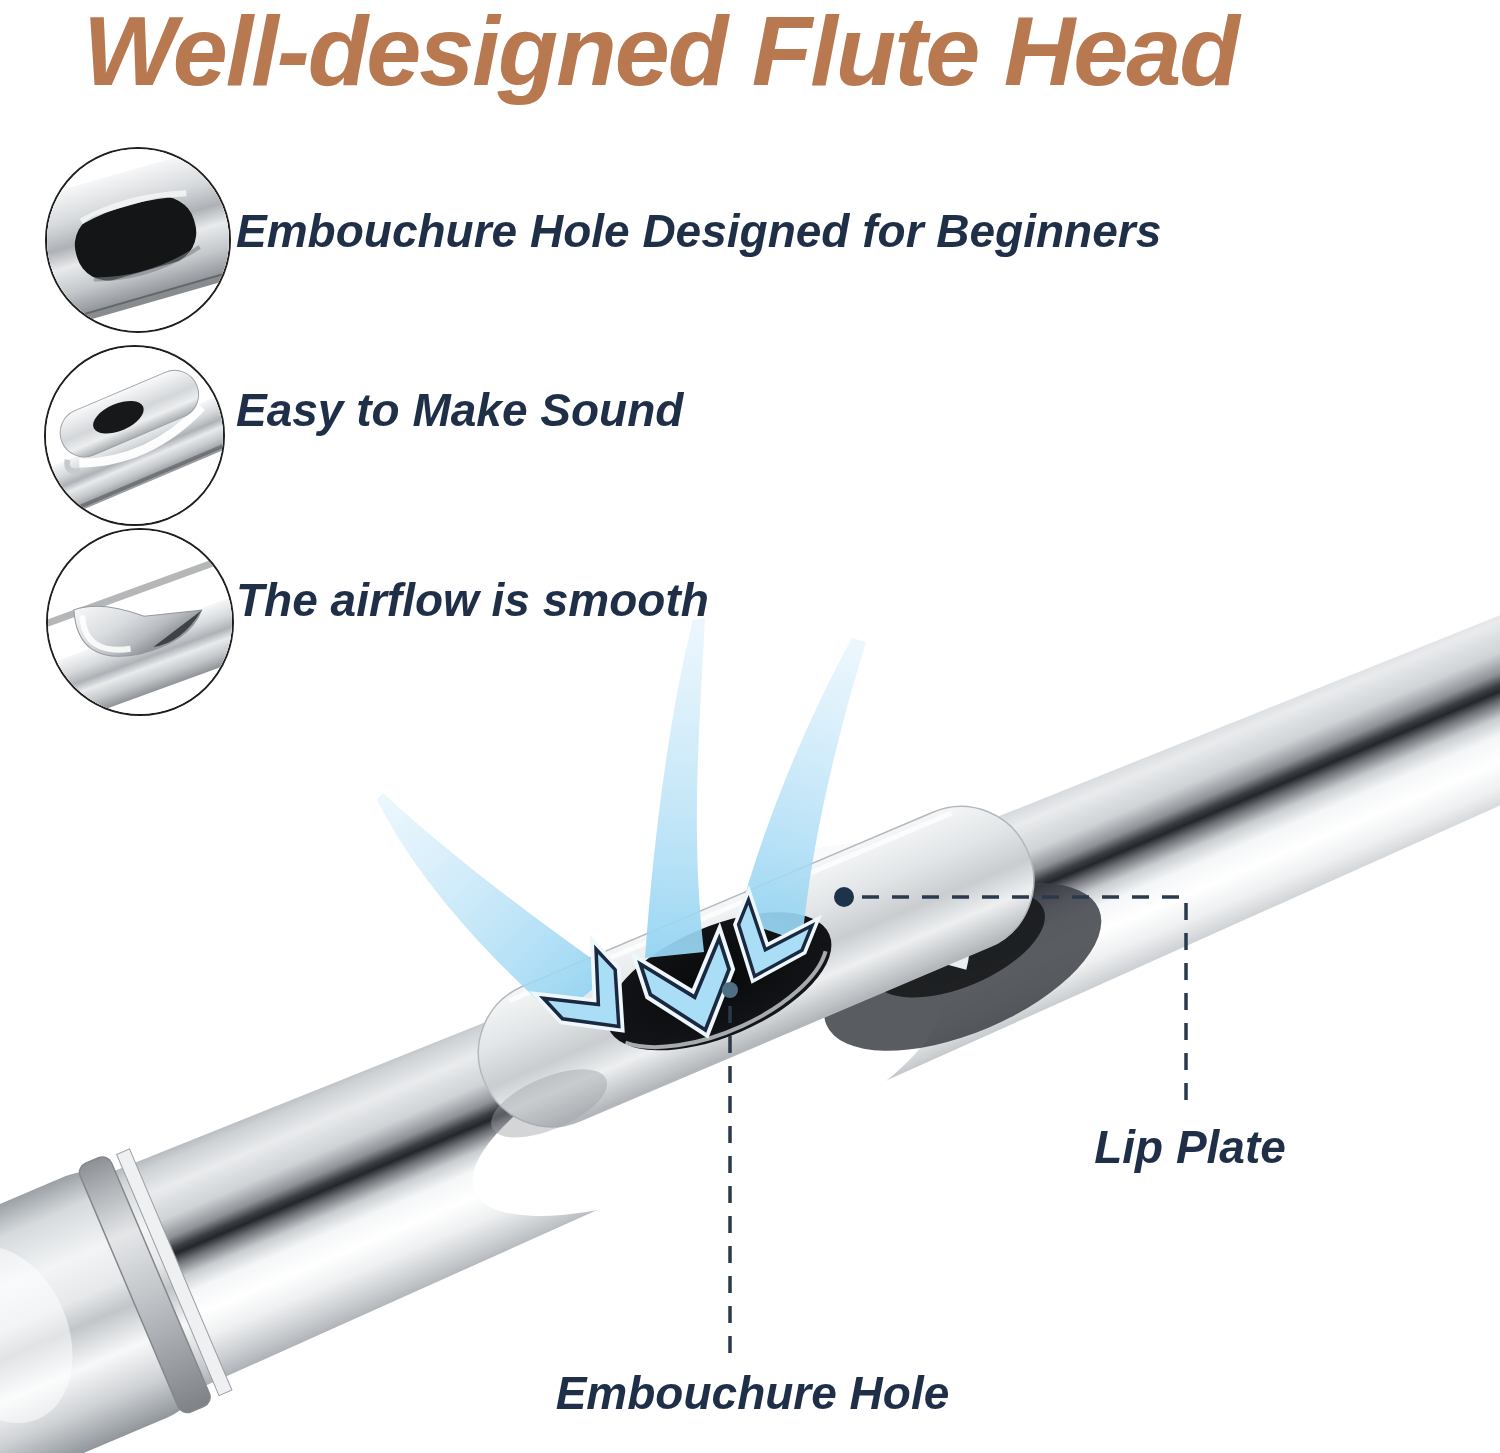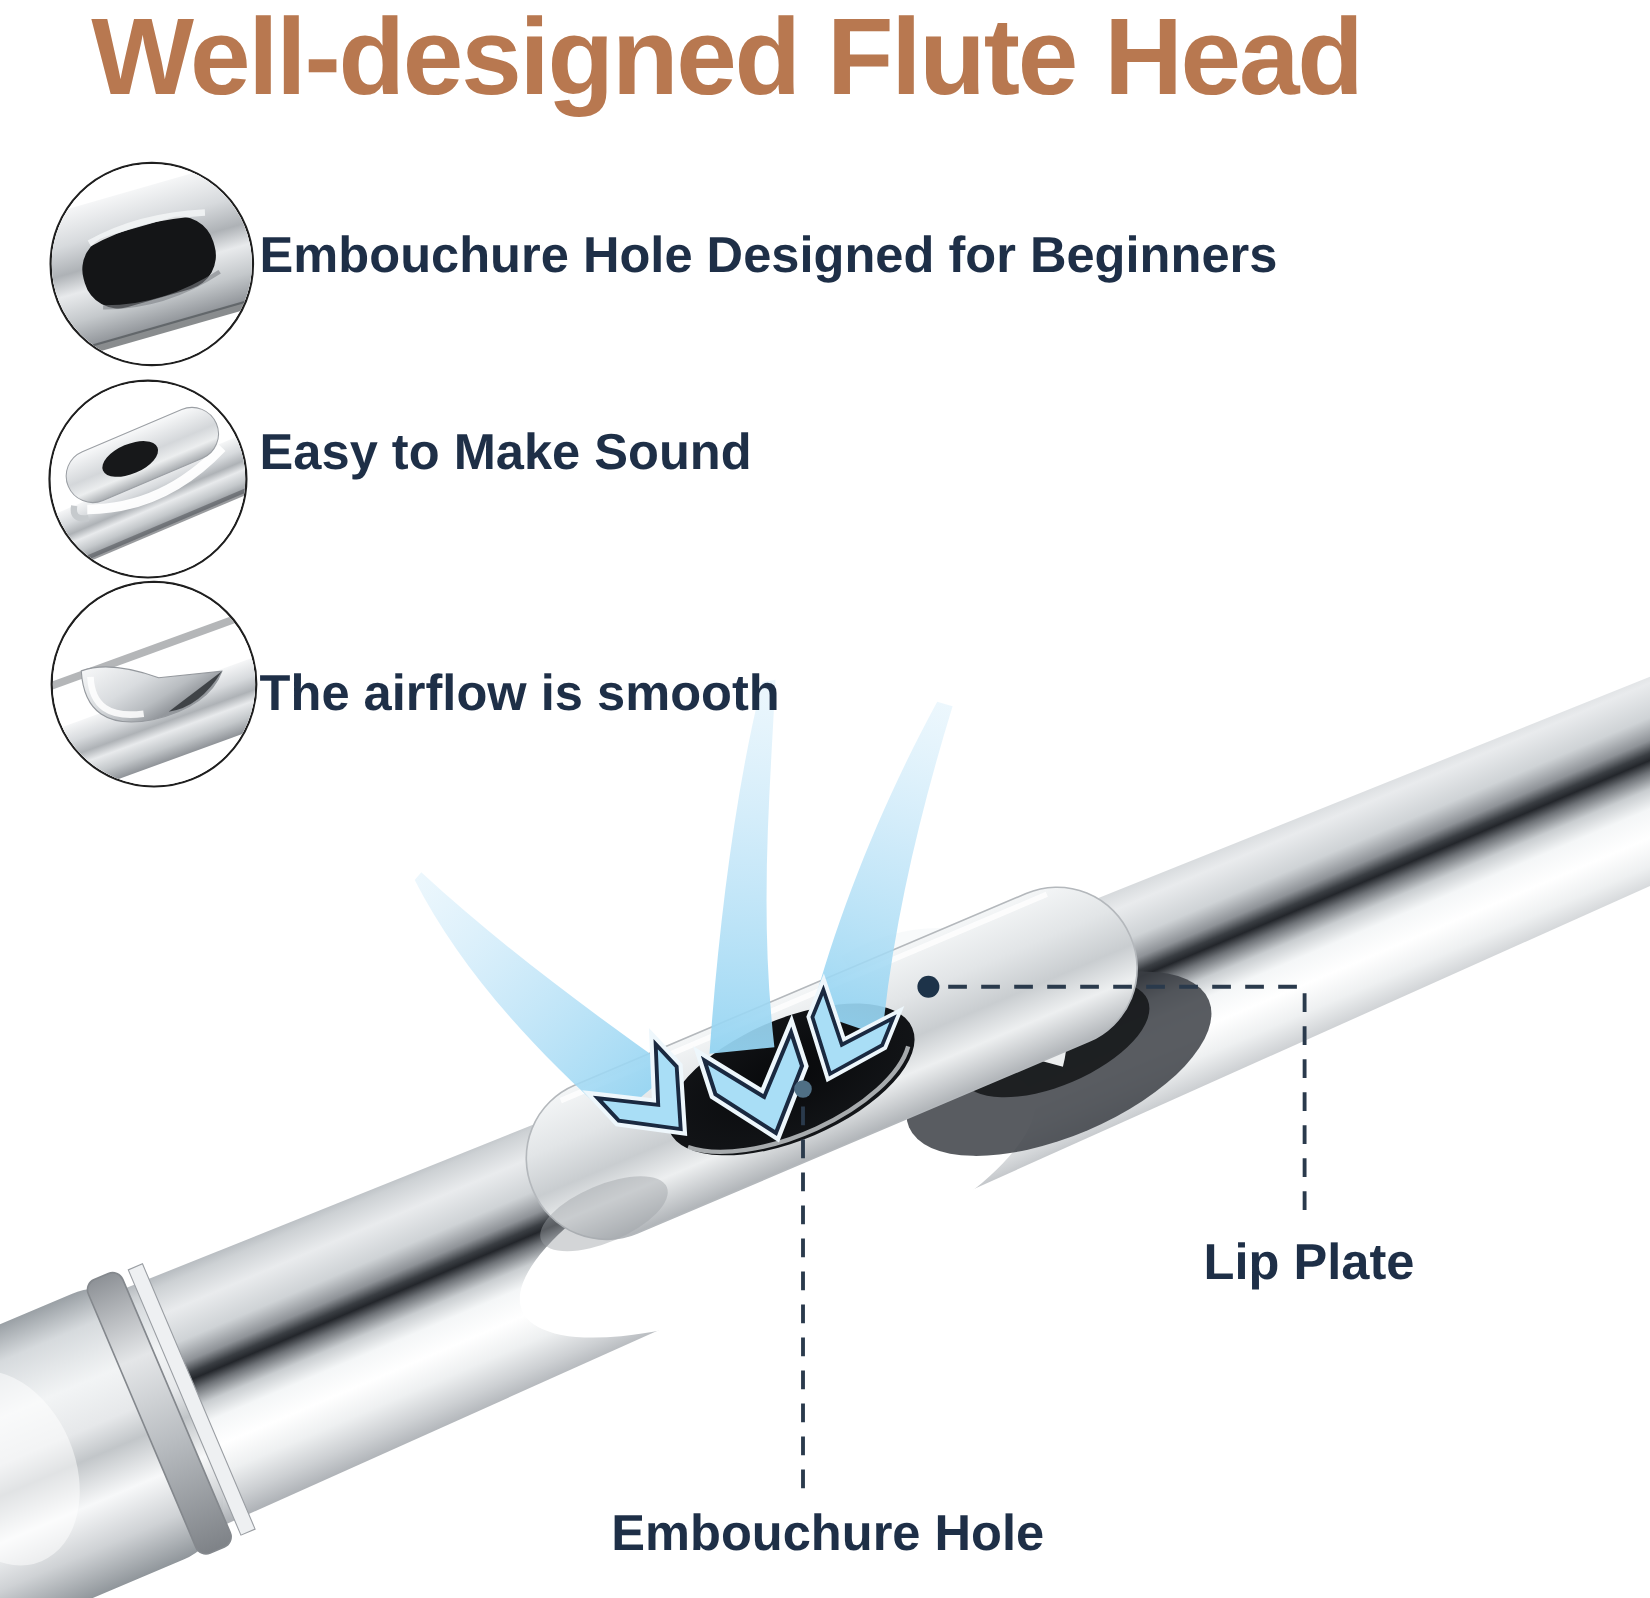--- a/index.html
+++ b/index.html
@@ -2,20 +2,21 @@
 <html><head>
 <meta charset="utf-8">
 <style>
   html,body{margin:0;padding:0;background:#ffffff;}
   .canvas{
     position:relative;
     width:1500px;height:1453px;
     background:#ffffff;
     overflow:hidden;
     font-family:"Liberation Sans", sans-serif;
+    font-style:italic;
   }
   .page-title{
     position:absolute;left:83px;top:-6px;
     font-size:99px;font-weight:700;letter-spacing:-2px;
     color:#b87850;white-space:nowrap;
   }
   .feature{position:absolute;}
   .thumb{
     position:absolute;border-radius:50%;overflow:hidden;
     border:2px solid #1f1f1f;background:#fff;
@@ -219,19 +220,19 @@
         <rect width="184" height="184" fill="#ffffff"></rect>
         <g transform="rotate(-20 92 92)">
           <rect x="-70" y="100" width="340" height="62" fill="url(#t1m)"></rect>
           <rect x="-70" y="58" width="340" height="7" fill="#6a6e72" opacity="0.5"></rect>
           <path d="M 34 58 Q 18 112 80 122 Q 132 128 154 102 L 98 88 Q 62 58 34 58 Z" fill="url(#t3b)" stroke="#95999e" stroke-width="1"></path>
           <path d="M 154 102 L 96 120 Q 124 126 154 102 Z" fill="#3f4347"></path>
           <path d="M 40 66 Q 28 104 74 114" stroke="#ffffff" stroke-width="6" fill="none" opacity="0.85"></path>
         </g>
       </svg>
     </div>
-    <div class="feature-label" style="left:236px;top:605px;">The airflow is smooth</div>
+    <div class="feature-label" style="left:236px;top:576px;">The airflow is smooth</div>
   </div>
 
   <div class="callout-label" style="left:500px;top:1366px;width:505px;">Embouchure Hole</div>
   <div class="callout-label" style="left:1020px;top:1120px;width:340px;">Lip Plate</div>
 
 </div>
 
 </body></html>

